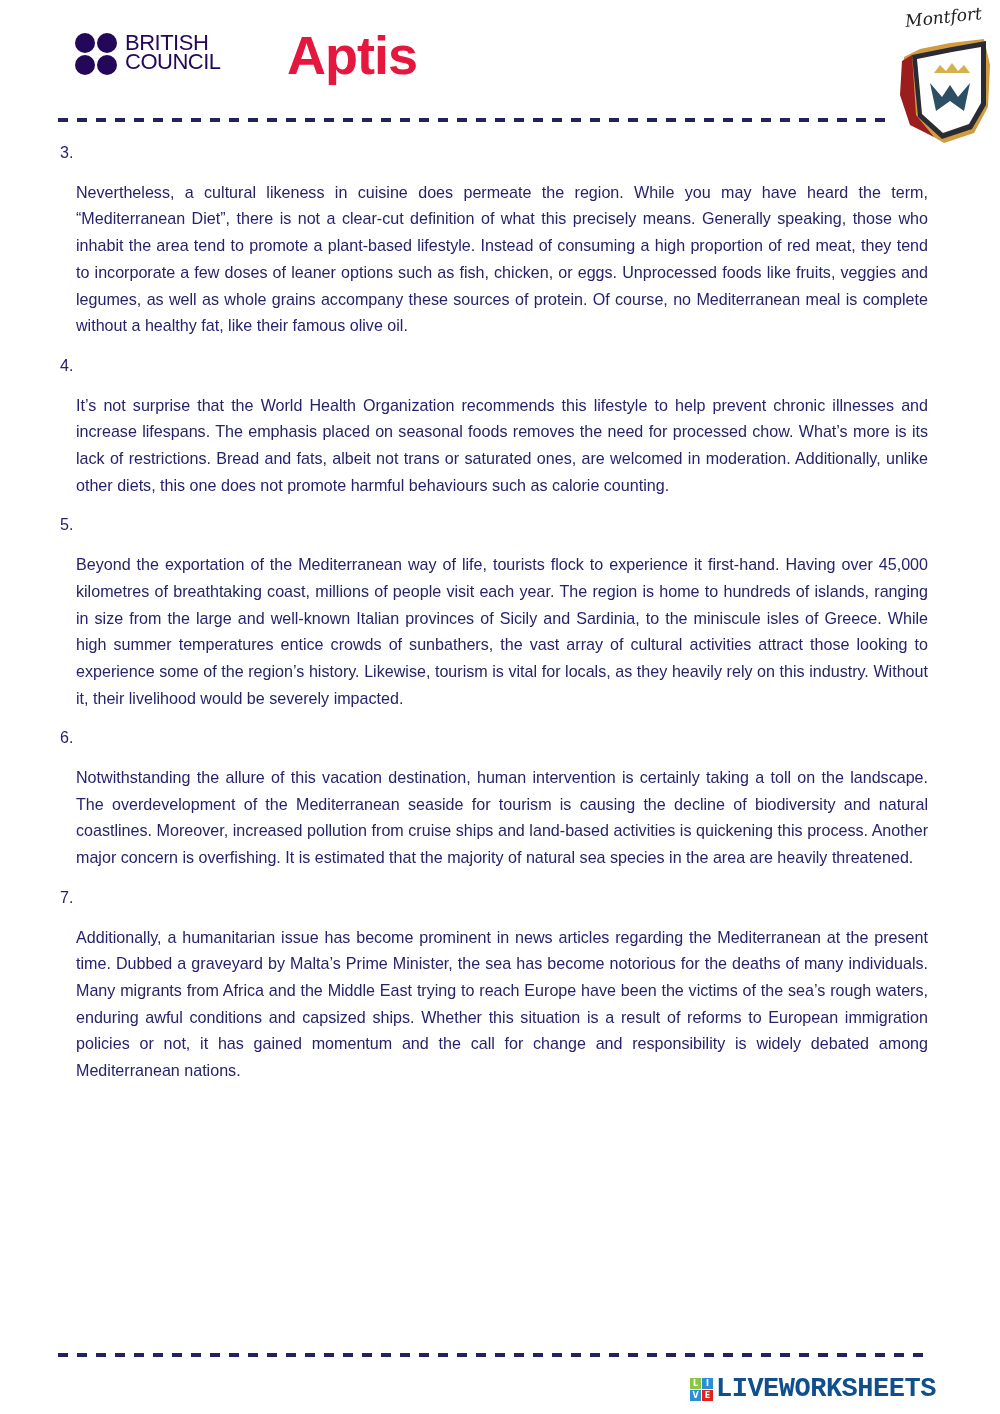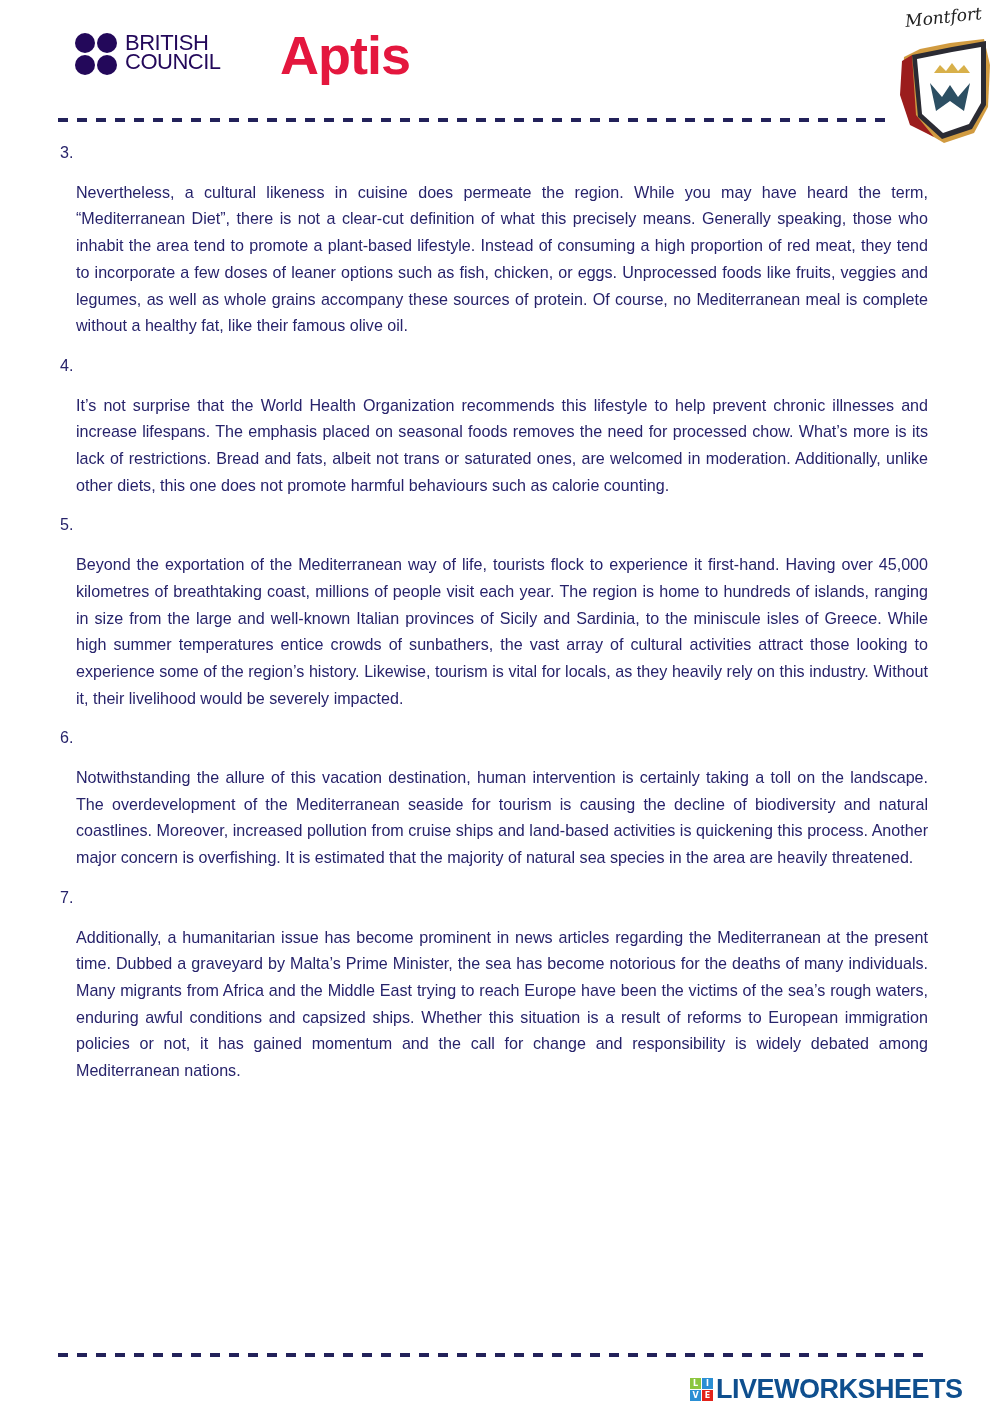--- a/index.html
+++ b/index.html
@@ -4,39 +4,39 @@
   <style>
     html, body { margin: 0; padding: 0; background: #ffffff; }
     body { width: 1000px; height: 1414px; position: relative; overflow: hidden;
            font-family: "Liberation Sans", "DejaVu Sans", sans-serif; }
 
     .header { position: absolute; left: 0; top: 0; width: 1000px; height: 140px; }
     .bc-logo { position: absolute; left: 75px; top: 33px; display: flex; }
     .bc-dots { display: grid; grid-template-columns: 20px 20px; grid-template-rows: 20px 20px; gap: 2px; margin-right: 8px; }
     .bc-dot { width: 20px; height: 20px; border-radius: 50%; background: #23085a; }
     .bc-text { color: #23085a; font-family: "Liberation Sans", sans-serif; font-size: 22px; line-height: 19px; font-weight: 400; letter-spacing: -0.5px; }
-    .aptis { position: absolute; left: 280px; top: 24px; color: #e4173e; font-family: "Liberation Sans", sans-serif; font-weight: 700; font-size: 54px; letter-spacing: -1px; line-height: 62px; }
+    .aptis { position: absolute; left: 287px; top: 24px; color: #e4173e; font-family: "Liberation Sans", sans-serif; font-weight: 700; font-size: 54px; letter-spacing: -1px; line-height: 62px; }
 
     .crest { position: absolute; left: 890px; top: 5px; width: 110px; height: 140px; }
     .signature { position: absolute; left: 15px; top: 2px; font-family: "DejaVu Serif", serif; font-style: italic; font-size: 17px; color: #222; transform: rotate(-6deg); }
 
     .dash-line { position: absolute; left: 58px; height: 4px;
                  background-image: repeating-linear-gradient(to right, #23225a 0, #23225a 10px, transparent 10px, transparent 19px); }
     .dash-top { top: 118px; width: 832px; }
     .dash-bottom { top: 1353px; width: 868px; }
 
     .content { position: absolute; left: 60px; top: 139px; width: 868px; color: #27236b;
                font-family: "Liberation Sans", "DejaVu Sans", sans-serif; font-size: 16.1px; line-height: 26.7px; }
     .num { margin: 0 0 13px 0; }
     .para { margin: 0 0 13px 16px; text-align: justify; text-align-last: left; }
 
     .lw { position: absolute; left: 690px; top: 1374px; display: flex; align-items: center; }
     .lw-icon { display: grid; grid-template-columns: 11px 11px; grid-template-rows: 11px 11px; gap: 1px; margin-right: 3px; }
     .lw-cell { width: 11px; height: 11px; font-size: 8px; font-weight: 700; color: #fff; text-align: center; line-height: 11px; font-family: "DejaVu Sans", sans-serif; }
-    .lw-text { color: #0f4f8e; font-family: Liberation Sans, sans-serif; font-weight: 700; font-size: 27px; letter-spacing: -0.5px; line-height: 30px; }
+    .lw-text { color: #0f4f8e; font-family: Liberation Mono, monospace; font-weight: 700; font-size: 27px; letter-spacing: -0.5px; line-height: 30px; }
   </style>
 </head>
 <body>
 
 <div class="header">
   <div class="bc-logo">
     <div class="bc-dots">
       <span class="bc-dot"></span>
         <span class="bc-dot"></span>
       <span class="bc-dot"></span>

